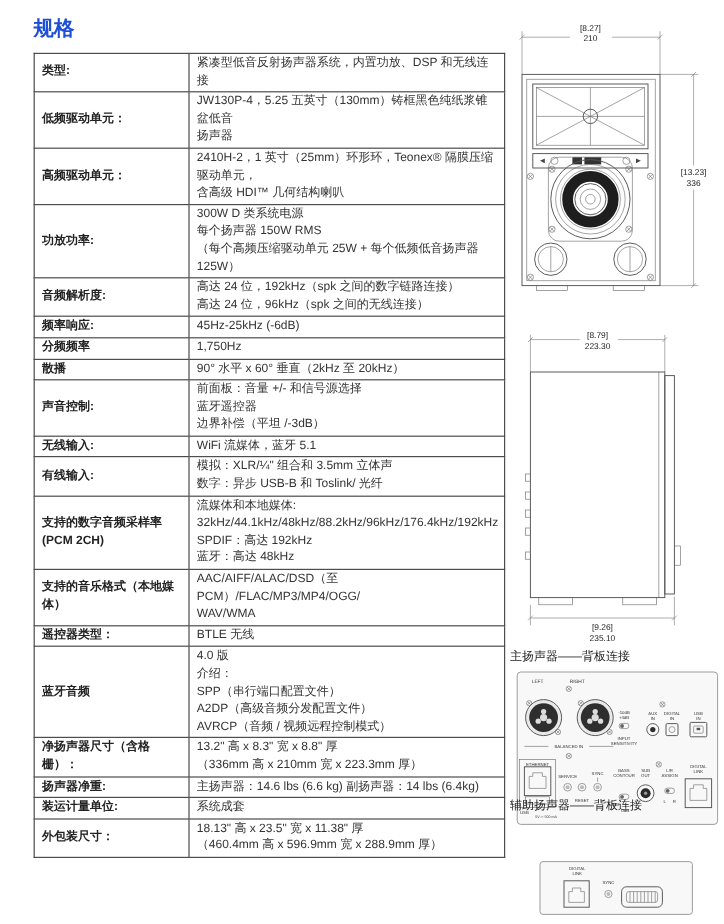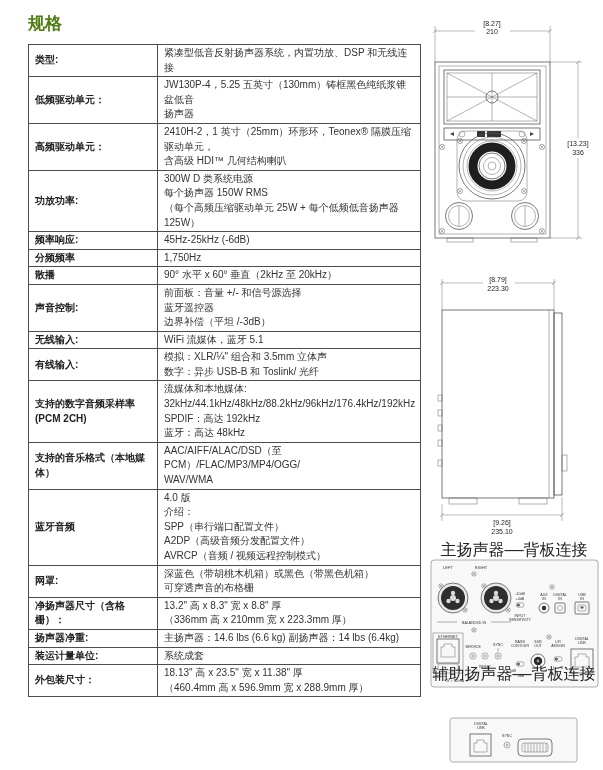--- a/index.html
+++ b/index.html
@@ -3,21 +3,21 @@
 <meta charset="utf-8">
 <style>
   html,body{margin:0;padding:0;}
   body{
     width:603px;height:770px;overflow:hidden;background:#ffffff;
     font-family:"Liberation Sans","DejaVu Sans",sans-serif;color:#303030;
     position:relative;
   }
   .page-title{
     position:absolute;left:28px;top:12px;
-    font-size:17px;font-weight:bold;color:#4d7c0f;
+    font-size:17px;font-weight:bold;color:#1d4ed8;
   }
   table.spec{
     position:absolute;left:28px;top:44px;width:393px;
     border-collapse:collapse;table-layout:fixed;
   }
   table.spec th,table.spec td{
     border:1px solid #4d4d4d;
     font-size:10px;line-height:14.6px;
     padding:1px 6px;vertical-align:middle;
     white-space:pre-line;
@@ -25,22 +25,22 @@
   table.spec th{
     width:116px;text-align:left;font-weight:bold;color:#222;
   }
   table.spec td{color:#333;}
   .right-col svg{position:absolute;left:425px;}
   .svg-frontview{top:0;}
   .svg-sideview{top:265px;}
   .svg-mainrear{top:556px;}
   .svg-auxrear{top:710px;}
   .diagram-caption{
-    position:absolute;left:425px;width:178px;text-align:center;
-    font-size:16px;color:#222;font-family:Liberation Mono, monospace;
+    position:absolute;left:425px;width:178px;text-align:left;
+    font-size:10px;color:#222;
   }
   .caption-main{top:540px;}
   .caption-aux{top:664px;}
   
   .ln{stroke:#555;fill:none;stroke-width:.8;}
   .thin{stroke:#666;fill:none;stroke-width:.5;}
   .dim{stroke:#777;fill:none;stroke-width:.5;}
   .dimtxt{font-size:7px;fill:#222;font-family:"Liberation Sans",sans-serif;}
   .ptxt{font-size:3.6px;fill:#333;font-family:"Liberation Sans",sans-serif;text-anchor:middle;}
   .ptxt2{font-size:4px;fill:#333;font-family:"Liberation Sans",sans-serif;text-anchor:middle;}
@@ -67,20 +67,25 @@
         <td>2410H-2，1 英寸（25mm）环形环，Teonex® 隔膜压缩驱动单元，
 含高级 HDI™ 几何结构喇叭</td>
       </tr>
       <tr>
         <th>功放功率:</th>
         <td>300W D 类系统电源
 每个扬声器 150W RMS
 （每个高频压缩驱动单元 25W + 每个低频低音扬声器 125W）</td>
       </tr>
       <tr>
+        <th>音频解析度:</th>
+        <td>高达 24 位，192kHz（spk 之间的数字链路连接）
+高达 24 位，96kHz（spk 之间的无线连接）</td>
+      </tr>
+      <tr>
         <th>频率响应:</th>
         <td>45Hz-25kHz (-6dB)</td>
       </tr>
       <tr>
         <th>分频频率</th>
         <td>1,750Hz</td>
       </tr>
       <tr>
         <th>散播</th>
         <td>90° 水平 x 60° 垂直（2kHz 至 20kHz）</td>
@@ -107,31 +112,30 @@
 32kHz/44.1kHz/48kHz/88.2kHz/96kHz/176.4kHz/192kHz
 SPDIF：高达 192kHz
 蓝牙：高达 48kHz</td>
       </tr>
       <tr>
         <th>支持的音乐格式（本地媒体）</th>
         <td>AAC/AIFF/ALAC/DSD（至 PCM）/FLAC/MP3/MP4/OGG/
 WAV/WMA</td>
       </tr>
       <tr>
+        <th>遥控器类型：</th>
+        <td>BTLE 无线</td>
+      </tr>
+      <tr>
         <th>蓝牙音频</th>
         <td>4.0 版
 介绍：
 SPP（串行端口配置文件）
 A2DP（高级音频分发配置文件）
 AVRCP（音频 / 视频远程控制模式）</td>
-      </tr>
-      <tr>
-        <th>网罩:</th>
-        <td>深蓝色（带胡桃木机箱）或黑色（带黑色机箱）
-可穿透声音的布格栅</td>
       </tr>
       <tr>
         <th>净扬声器尺寸（含格栅）：</th>
         <td>13.2" 高 x 8.3" 宽 x 8.8" 厚
 （336mm 高 x 210mm 宽 x 223.3mm 厚）</td>
       </tr>
       <tr>
         <th>扬声器净重:</th>
         <td>主扬声器：14.6 lbs (6.6 kg) 副扬声器：14 lbs (6.4kg)</td>
       </tr>

